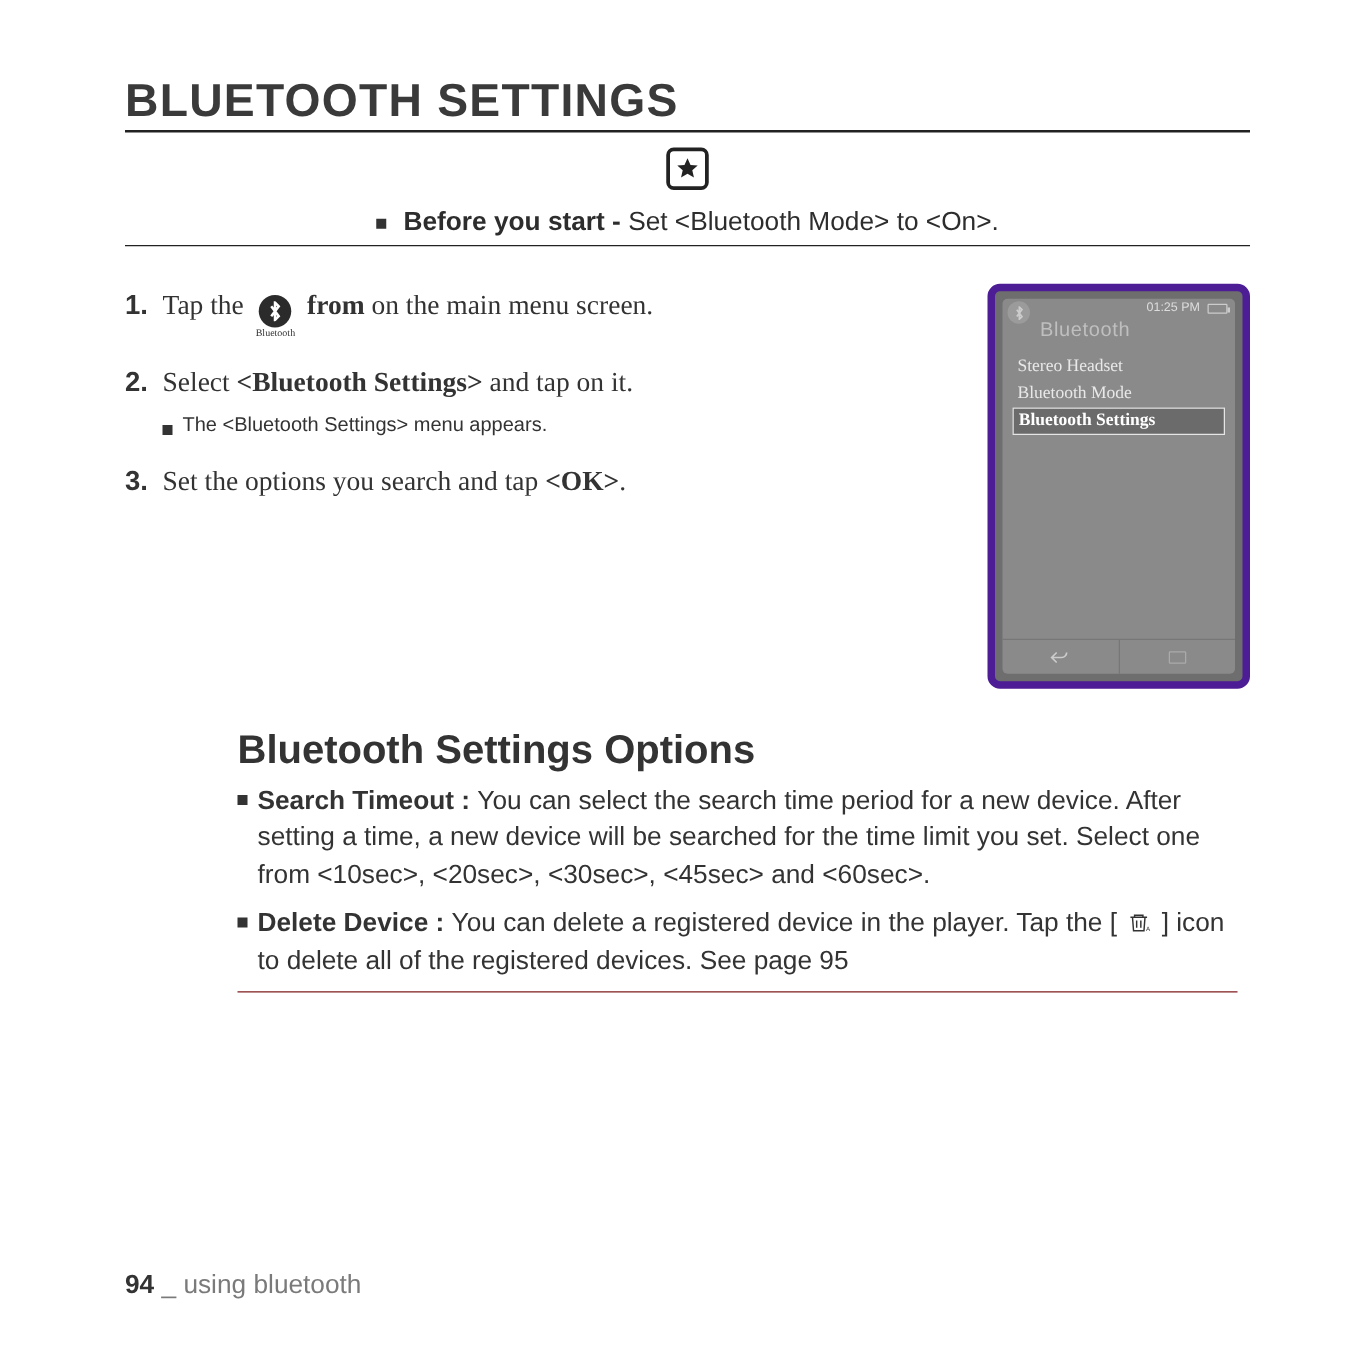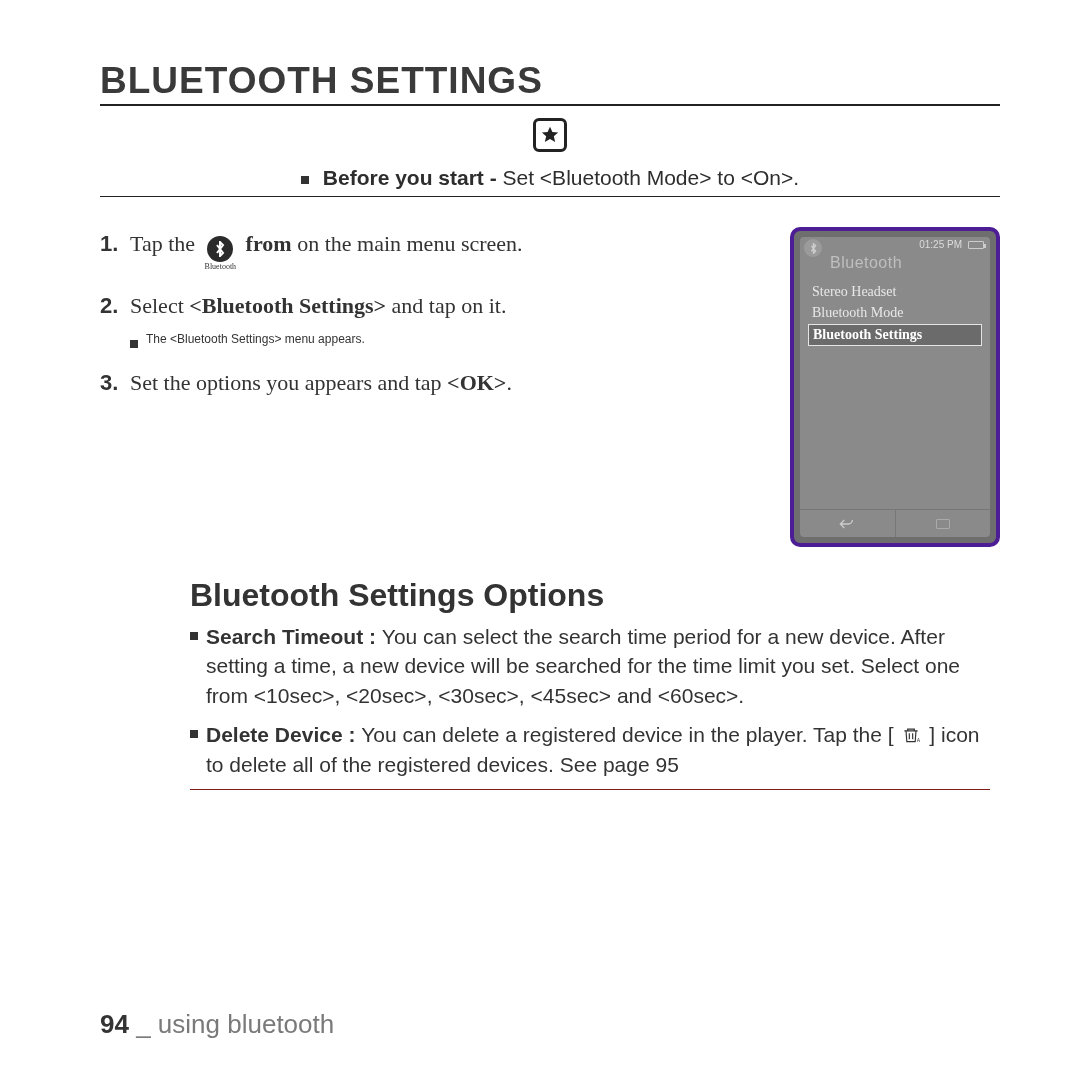--- a/index.html
+++ b/index.html
@@ -68,31 +68,31 @@
   }
   .bt-inline-icon .circle {
     width: 26px; height: 26px; border-radius: 50%;
     background: #2b2b2b; color: #fff;
     display: flex; align-items: center; justify-content: center;
   }
   .bt-inline-icon .circle svg { width: 14px; height: 16px; stroke: #fff; fill: none; stroke-width: 2; }
   .bt-inline-icon .lbl { font-size: 8px; color: #333; margin-top: 1px; }
   .subnote {
     display: flex;
-    font-size: 12px;
+    font-size: 16px;
     color: #333;
     margin: -8px 0 18px 30px;
   }
   .subnote .sqbullet { margin-top: 8px; }
 
   
   .device {
     width: 210px;
     flex-shrink: 0;
-    border: 4px solid #4c1d95;
+    border: 6px solid #4c1d95;
     border-radius: 10px;
     background: #6e6e6e;
     padding: 6px;
   }
   .screen {
     background: #8a8a8a;
     border-radius: 4px;
     height: 300px;
     display: flex;
     flex-direction: column;
@@ -179,21 +179,21 @@
   .trash-inline {
     display: inline-block;
     padding: 0 2px;
   }
   .trash-inline svg { width: 20px; height: 18px; vertical-align: -2px; stroke:#333; fill:none; stroke-width:1.4; }
 
   .footer {
     position: absolute;
     bottom: 40px;
     left: 100px;
-    font-size: 26px;
+    font-size: 21px;
     color: #7a7a7a;
     margin-top: 28px;
   }
   .footer .pg { color:#333; font-weight:600; }
 </style>
 </head>
 <body>
 
 <div class="title">BLUETOOTH SETTINGS</div>
 
@@ -237,21 +237,21 @@
     </div>
 
     <div class="subnote">
       <span class="sqbullet"></span>
       <span>The &lt;Bluetooth Settings&gt; menu appears.</span>
     </div>
 
     <div class="step">
       <div class="stepnum">3.</div>
       <div class="stepbody">
-        <span>Set the options you appears and tap </span><span class="bold">&lt;OK&gt;</span><span>.</span>
+        <span>Set the options you search and tap </span><span class="bold">&lt;OK&gt;</span><span>.</span>
       </div>
     </div>
 
   </div>
 
   <div class="device">
     <div class="screen">
       <div class="statusbar">
         <span class="bt-mini">
             <svg viewBox="0 0 12 16">

